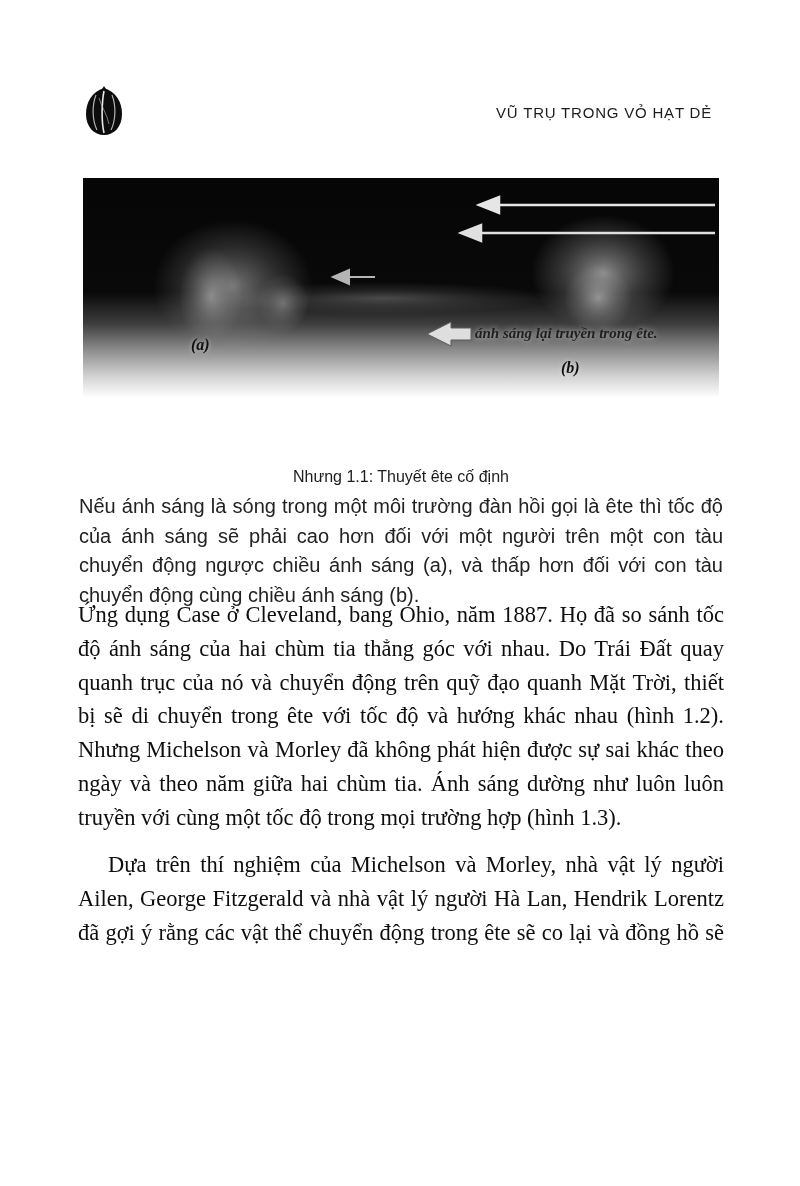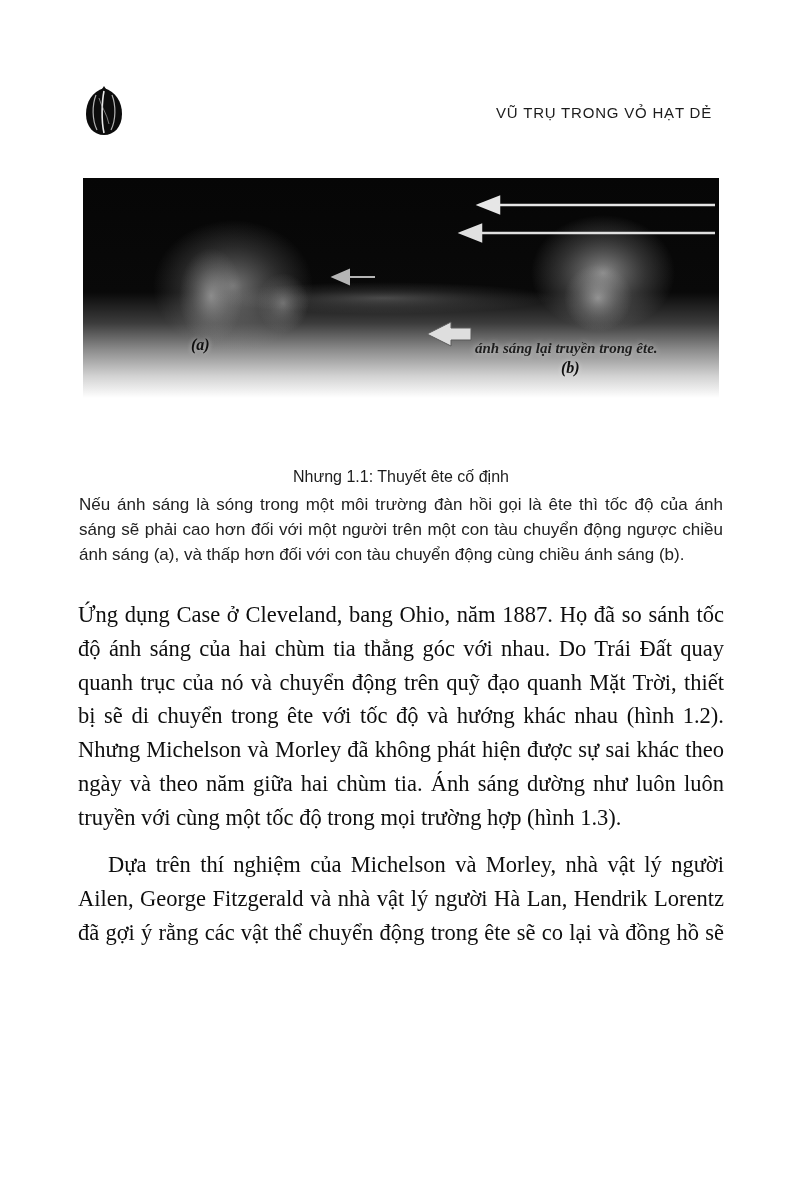--- a/index.html
+++ b/index.html
@@ -38,21 +38,21 @@
     position: absolute;
     left: 83px;
     top: 178px;
     width: 636px;
     height: 220px;
   }
   .photo-svg { display:block; width:636px; height:220px; }
   .fig-overlay-text {
     position: absolute;
     left: 392px;
-    top: 162px;
+    top: 147px;
     width: 244px;
     font-family: "Liberation Serif", "DejaVu Serif", serif;
     font-style: italic;
     font-weight: bold;
     font-size: 15px;
     color: #1e1e1e;
     text-shadow: 0 0 6px rgba(255,255,255,0.65);
     white-space: nowrap;
   }
   .fig-label {
@@ -77,21 +77,21 @@
     color: #1c1c1c;
   }
   .caption-title {
     text-align: center;
     font-size: 16px;
     margin-bottom: 6px;
   }
   .caption-title strong { font-weight: normal; }
   .caption-body {
     margin: 0;
-    font-size: 17px;
+    font-size: 20px;
     line-height: 1.48;
     text-align: justify;
     color: #222;
   }
 
   
   .body-text {
     position: absolute;
     left: 78px;
     top: 598px;

